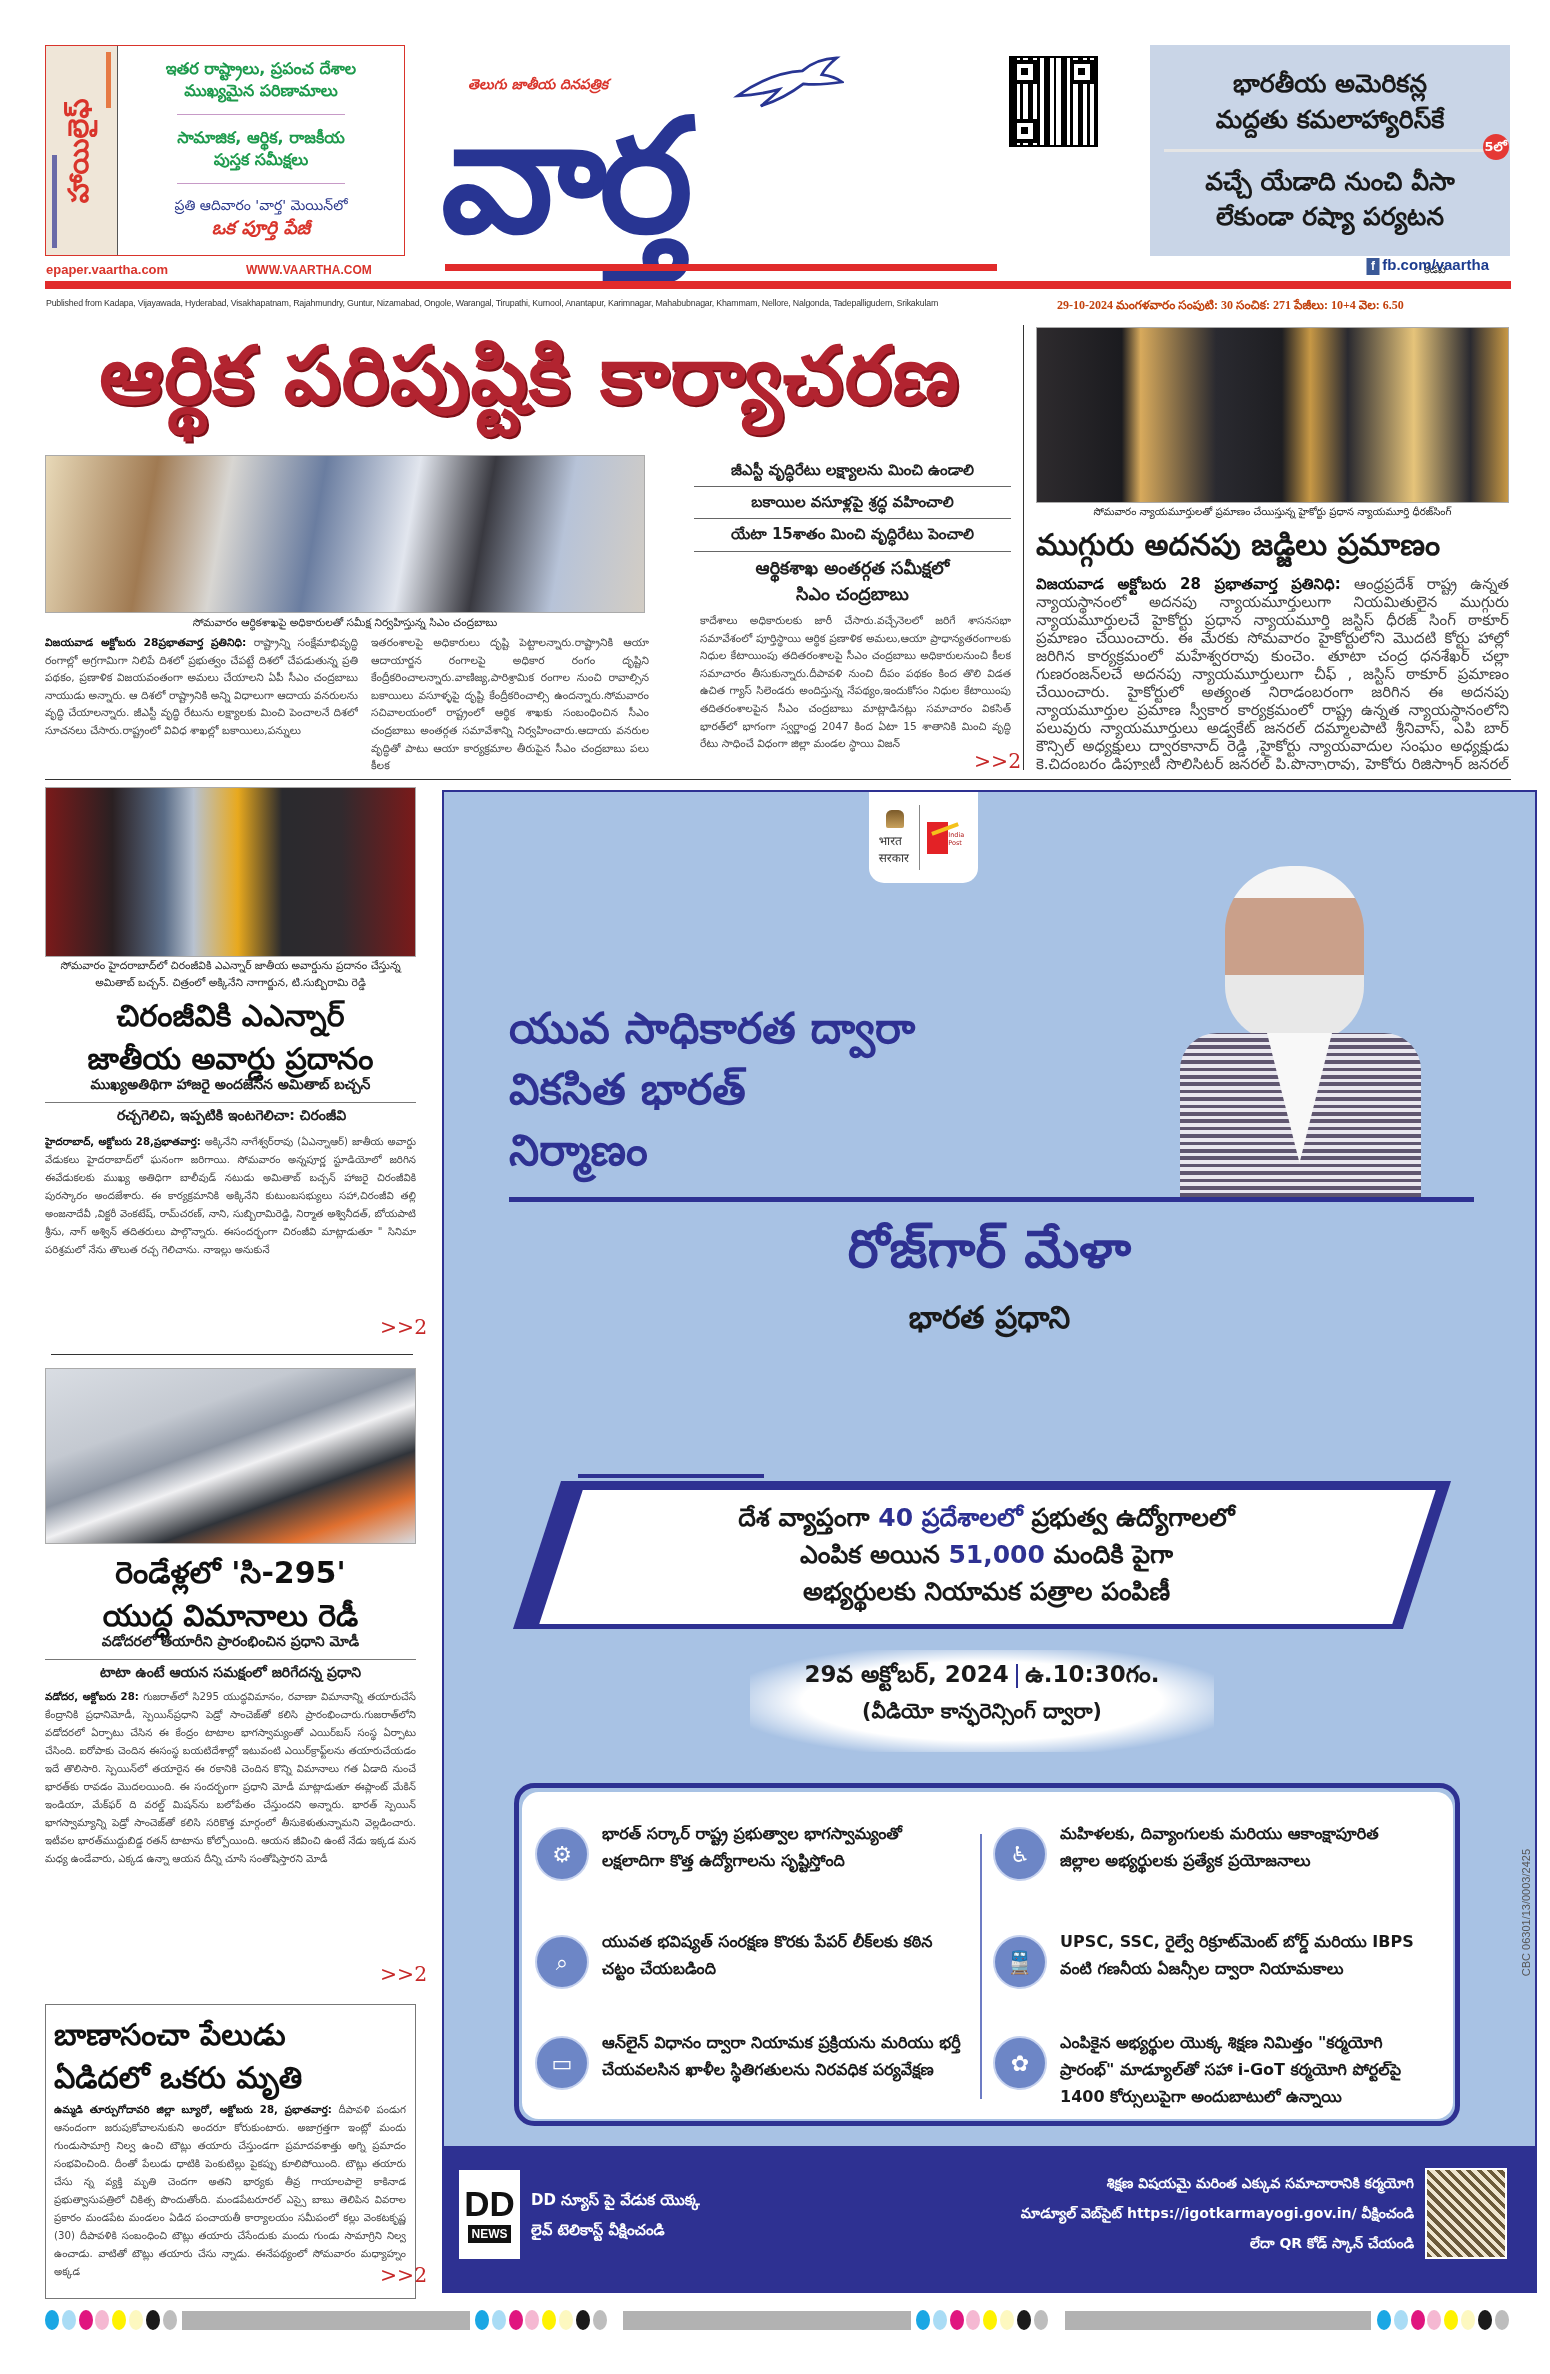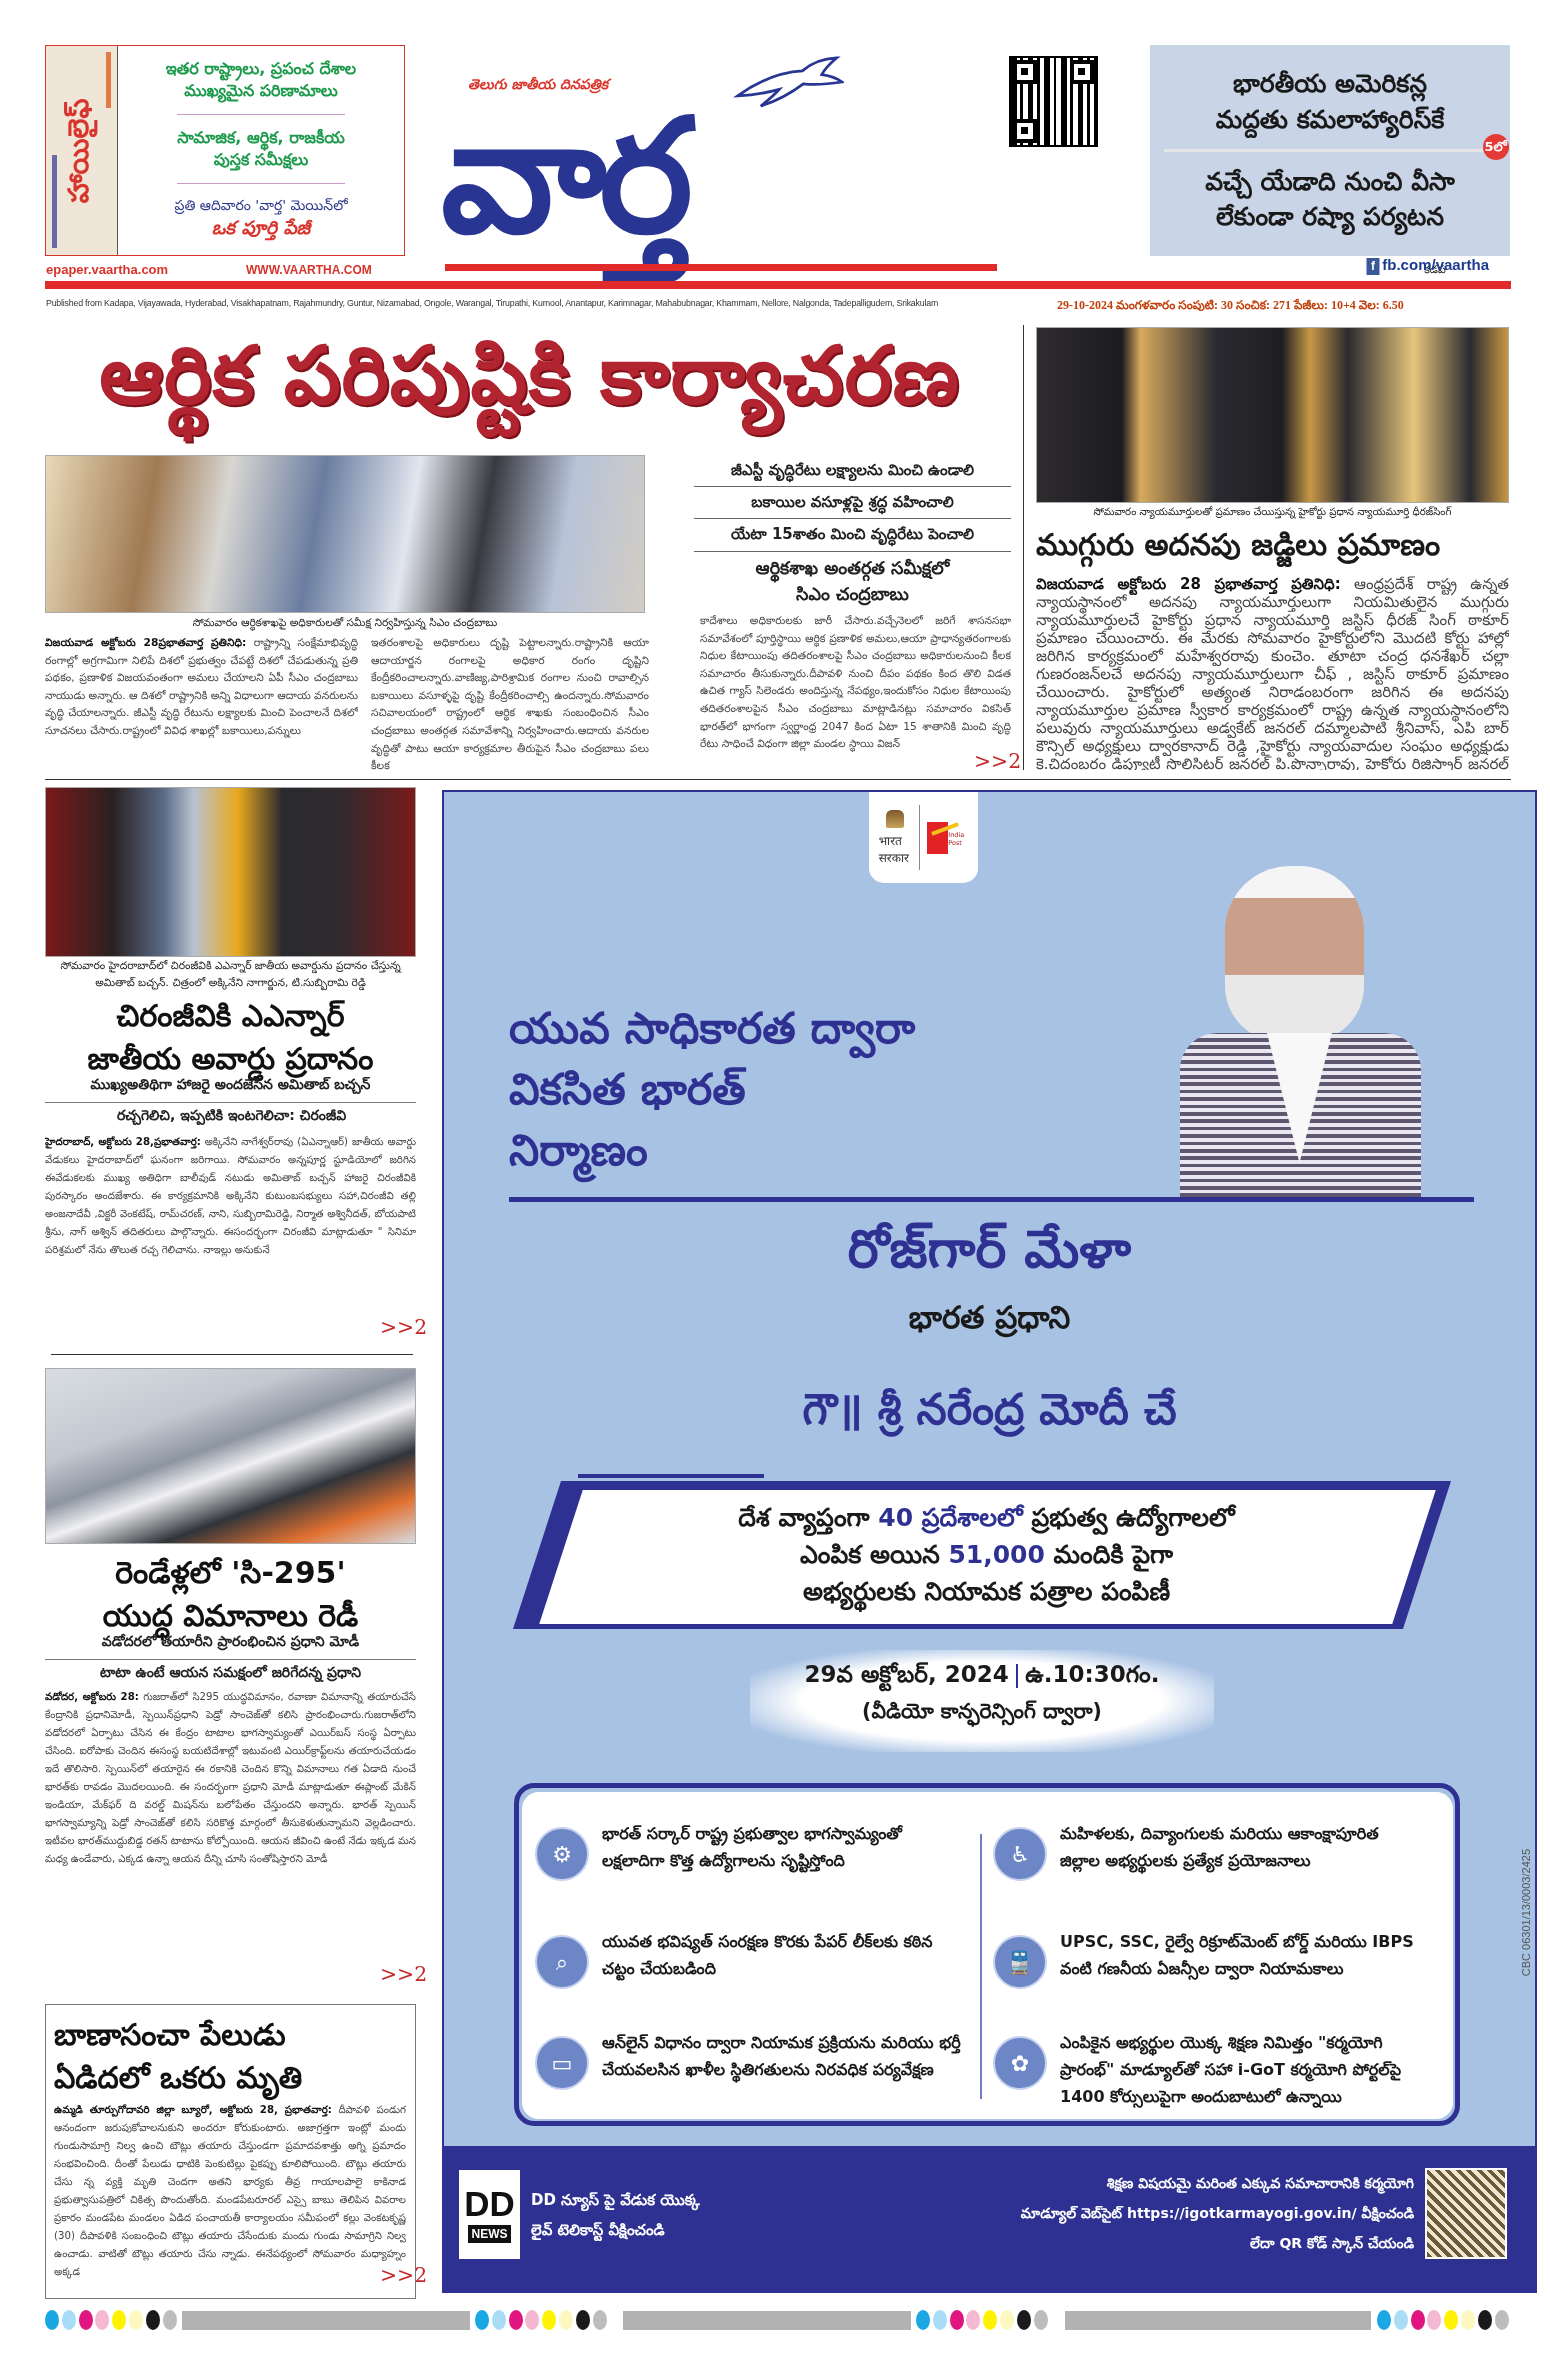--- a/index.html
+++ b/index.html
@@ -250,21 +250,20 @@
   </div>
   <div class="ad-tag1"><span>యువ సాధికారత ద్వారా</span><br><span>వికసిత భారత్</span><br><span>నిర్మాణం</span></div>
   <div class="modi">
       <div class="head"></div>
       <div class="vest"></div>
       <div class="collar"></div>
     </div>
   <div class="ad-rule1"></div>
   <div class="ad-title">రోజ్‌గార్ మేళా</div>
   <div class="ad-sub1">భారత ప్రధాని</div>
-  <div class="ad-sub2">గౌ॥ శ్రీ నరేంద్ర మోదీ చే</div>
   <div class="ad-banner-line"></div>
   <div class="ad-banner-back"></div>
   <div class="ad-banner"></div>
   <div class="ad-banner-text">
     <span>దేశ వ్యాప్తంగా </span><span class="hl">40 ప్రదేశాలలో</span><span> ప్రభుత్వ ఉద్యోగాలలో</span><br>
     <span>ఎంపిక అయిన </span><span class="hl">51,000</span><span> మందికి పైగా</span><br>
     <span>అభ్యర్థులకు నియామక పత్రాల పంపిణీ</span>
   </div>
   <div class="ad-date">
     <div class="d"><span>29వ అక్టోబర్, 2024</span><span class="bar"></span><span>ఉ.10:30గం.</span></div>

